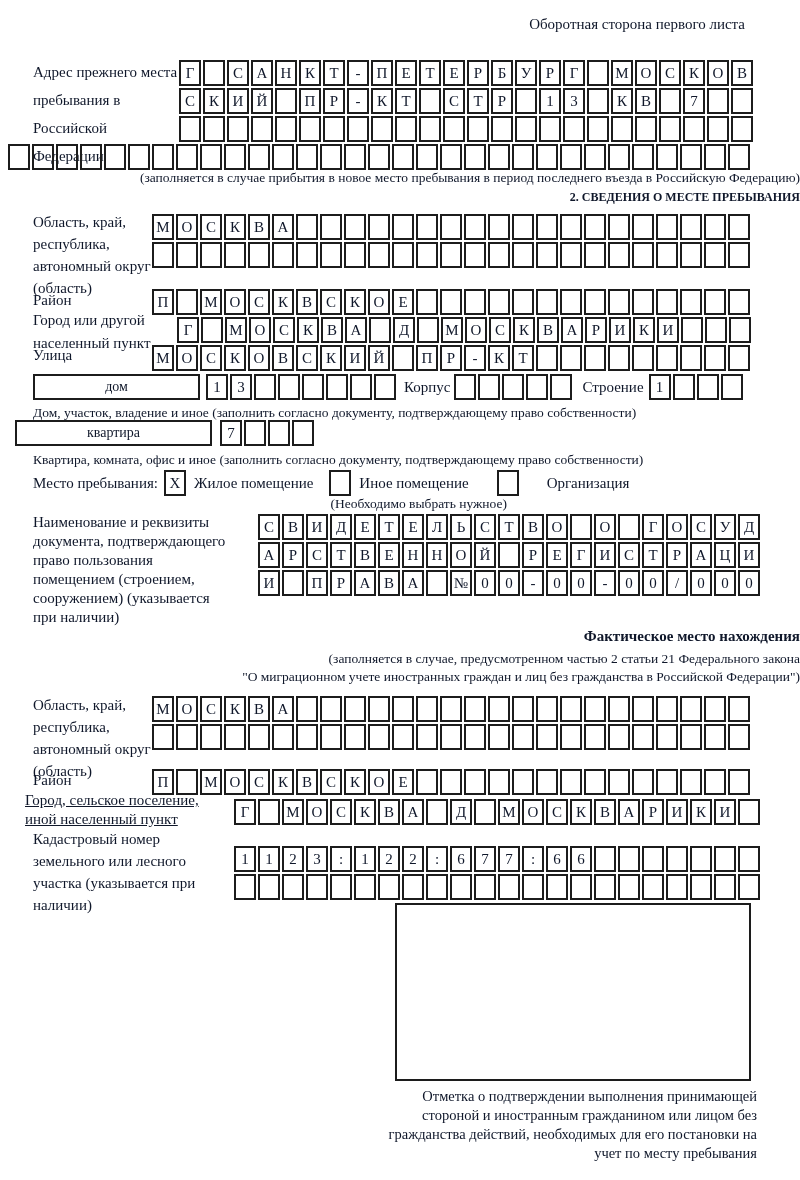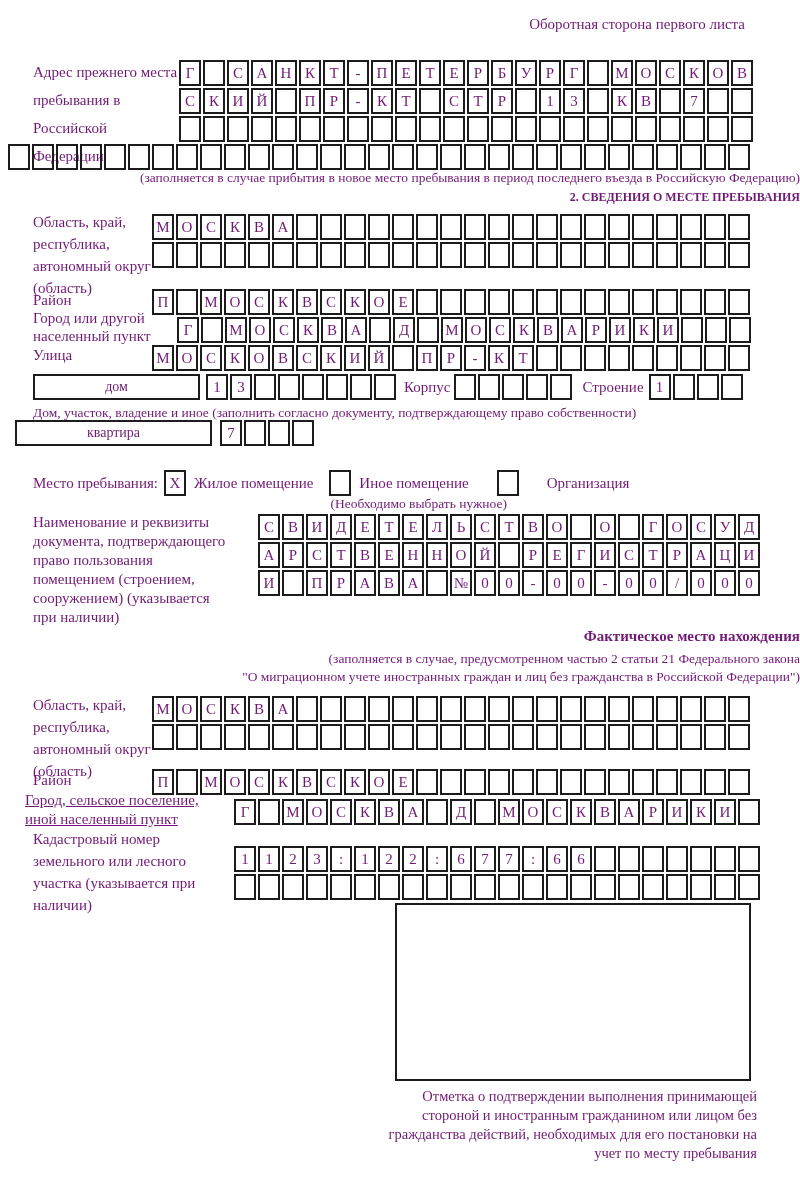--- a/index.html
+++ b/index.html
@@ -1,19 +1,19 @@
 <!DOCTYPE html>
 <html><head>
 <meta charset="utf-8">
 <style>
   * { margin:0; padding:0; box-sizing:border-box; }
   html,body { background:#fff; }
   .page {
     position:relative; width:800px; height:1180px; margin:0 auto;
-    background:#fff; color:#701a75;
+    background:#fff; color:#0f172a;
     font-family:"Liberation Serif", serif; font-size:15px;
   }
   .abs { position:absolute; }
   .lbl { line-height:22px; }
   .cap { font-size:13.5px; }
   .center { text-align:right; }
   .bold { font-weight:bold; }
 
   .boxrow { display:flex; }
   .rows .boxrow { margin-bottom:2px; }
@@ -35,21 +35,21 @@
   .addr-rows  { left:179px; top:60px; }
   .addr-over  { left:8px;  top:144px; }
   .addr-note  { top:170px; left:0; width:800px; }
 
   .sec2-title { top:190px; left:0; width:800px; font-size:12px; }
 
   .region-label   { left:33px; top:211px; width:118px; }
   .region-rows    { left:152px; top:214px; }
   .district-label { left:33px; top:292px; }
   .district-row   { left:152px; top:289px; }
-  .city-label     { left:33px; top:309px; width:140px; line-height:18px; }
+  .city-label     { left:33px; top:309px; width:140px; line-height:23px; }
   .city-row       { left:177px; top:317px; }
   .street-label   { left:33px; top:347px; }
   .street-row     { left:152px; top:345px; }
 
   .house-row { left:33px; top:374px; display:flex; align-items:center; }
   .wbox-dom  { width:167px; margin-right:6px; }
   .house-boxes { margin-right:6px; }
   .korpus-lbl  { margin-right:4px; }
   .korpus-boxes{ margin-right:8px; }
   .stroenie-lbl{ margin-right:5px; }
@@ -390,20 +390,21 @@
 
   <div class="abs apt-row">
     <div class="wbox wbox-kv">квартира</div>
     <div class="boxrow">
         <span class="cbox">7</span>
         <span class="cbox"></span>
         <span class="cbox"></span>
         <span class="cbox"></span>
       </div>
   </div>
+  <div class="abs cap apt-note">Квартира, комната, офис и иное (заполнить согласно документу, подтверждающему право собственности)</div>
 
   <div class="abs stay-row">
     <span>Место пребывания:</span>
     <span class="cbox stay-b1">X</span>
     <span class="stay-l1">Жилое помещение</span>
     <span class="cbox stay-b2"></span>
     <span class="stay-l2">Иное помещение</span>
     <span class="cbox stay-b3"></span>
     <span class="stay-l3">Организация</span>
   </div>

